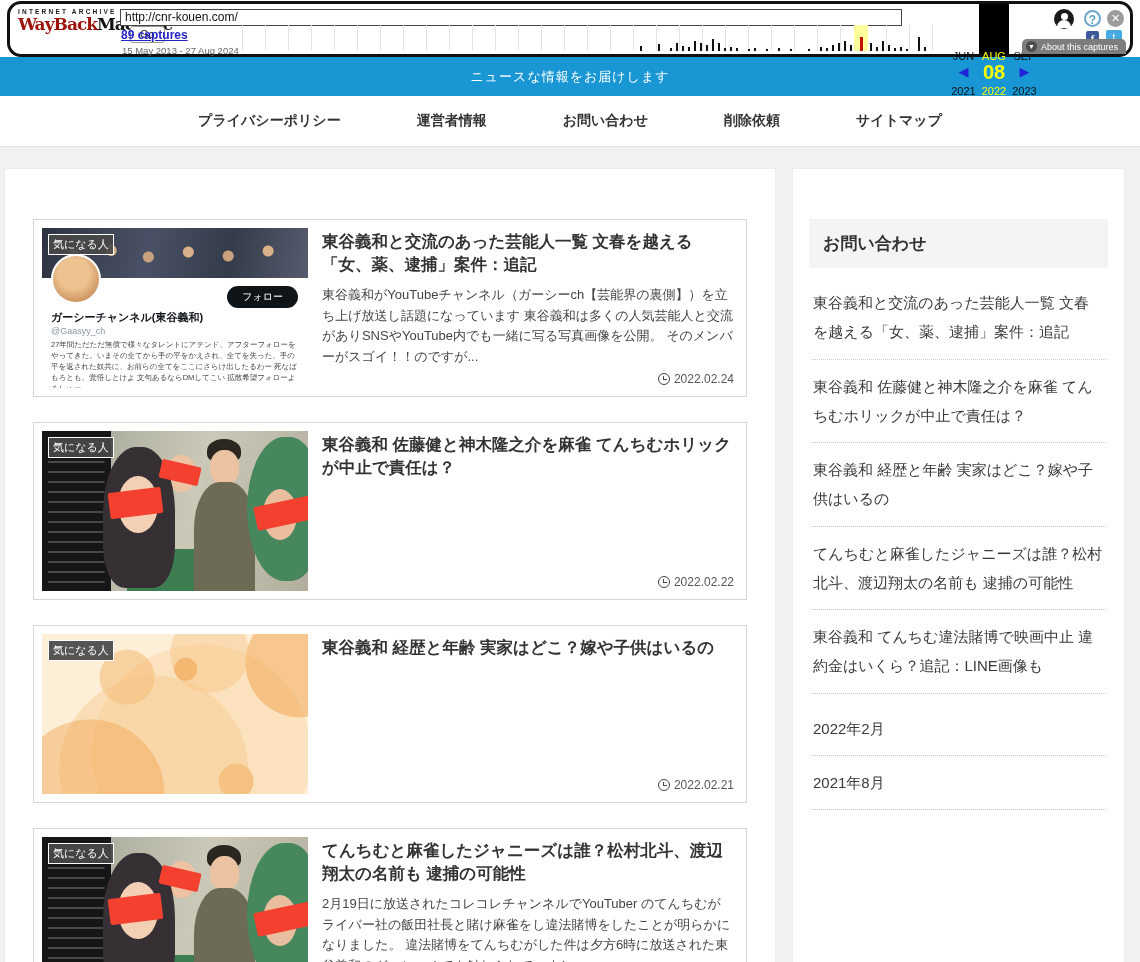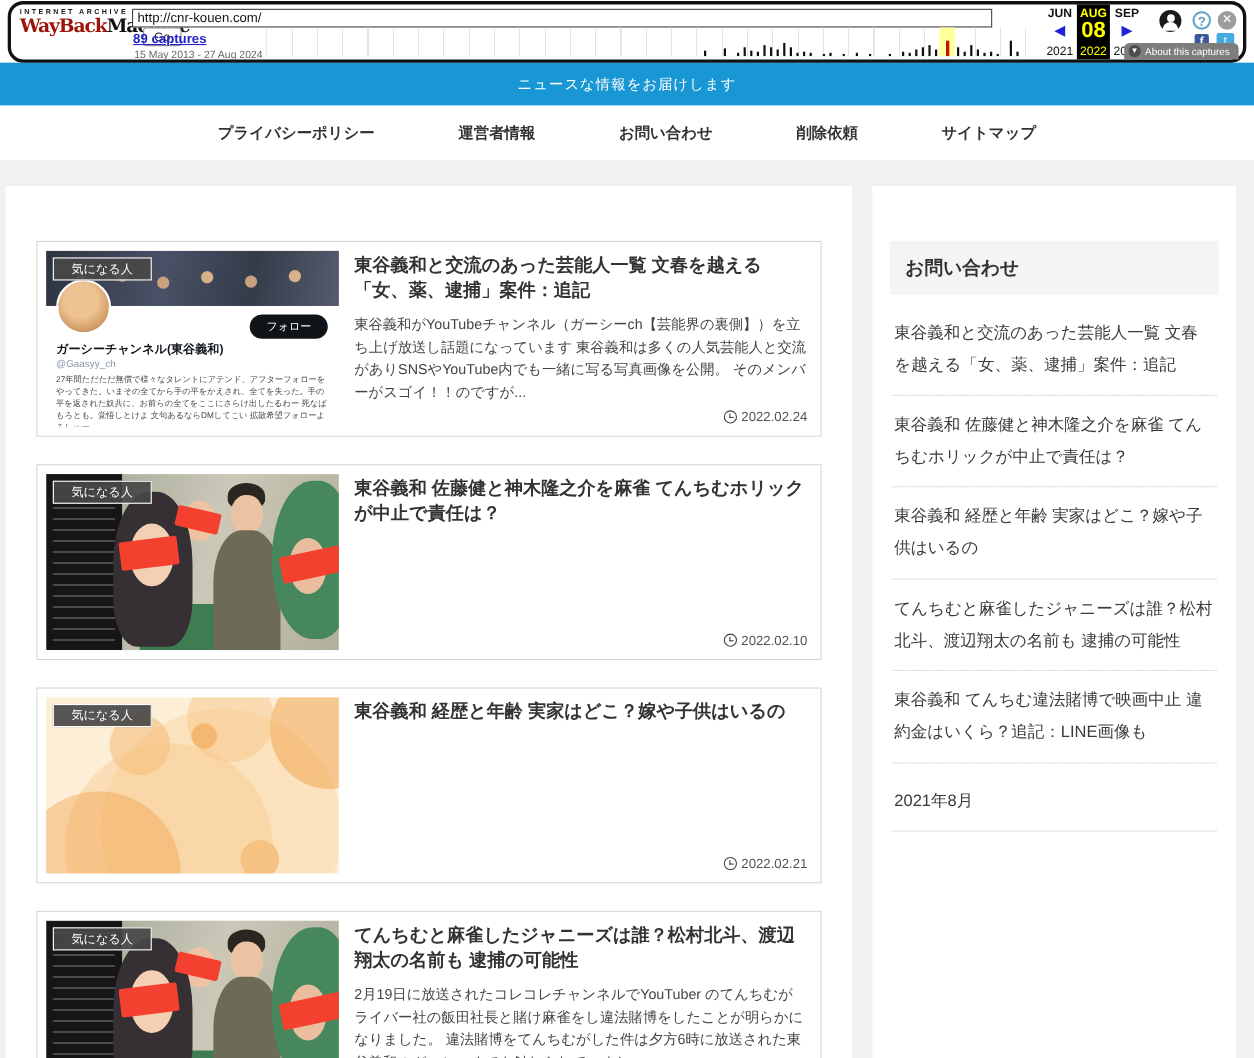--- a/index.html
+++ b/index.html
@@ -25,21 +25,21 @@
   .wb-range { position:absolute; left:8px; top:41px; font-size:9.5px; color:#666; }
   .wb-track { position:absolute; left:128px; right:2px; bottom:3px; height:26px;
     background:repeating-linear-gradient(to right,#e3e3e3 0 1px,transparent 1px 23px); }
   .wb-spark { position:absolute; right:8px; bottom:3px; height:26px; display:flex; align-items:flex-end; }
   .spark-slot { width:6px; height:26px; display:flex; align-items:flex-end; justify-content:center; flex:none; }
   .spark-slot.hl { background:#ffff9c; width:14px; }
   .spark-bar { width:2px; background:#111; }
   .spark-slot.hl .spark-bar { background:#c41200; width:3px; }
   .wb-datenav { flex:none; display:flex; text-align:center; }
   .wb-dcol { width:31px; padding-top:2px; }
-  .wb-dcol .m { font-size:11px; font-weight:bold; color:#111; }
+  .wb-dcol .m { font-size:11px; font-weight:normal; color:#111;margin-top:44px; }
   .wb-dcol .arrow { font-size:13px; color:#2121d8; line-height:20px; }
   .wb-dcol .y { font-size:11px; color:#111; margin-top:3px; }
   .wb-dcol.cur { background:#000; color:#ff0; width:30px; }
   .wb-dcol.cur .m,.wb-dcol.cur .y { color:#ff0; }
   .wb-dcol.cur .d { font-size:20px; font-weight:bold; color:#ff0; line-height:20px; }
   .wb-icons { width:90px; flex:none; position:relative; }
   .ic-person { position:absolute; left:14px; top:5px; width:20px; height:20px; background:#1a1a1a;
     border-radius:50%; }
   .ic-person::before { content:""; position:absolute; left:6.5px; top:3.5px; width:7px; height:7px;
     background:#fff; border-radius:50%; }
@@ -69,21 +69,21 @@
   
   .content { display:flex; padding:22px 16px 0 5px; gap:18px; align-items:stretch; height:900px; }
   .main-panel { width:770px; flex:none; background:#fff; padding:50px 28px 40px; box-shadow:0 0 2px rgba(0,0,0,.06); }
   .side-panel { width:331px; flex:none; background:#fff; padding:50px 16px 20px; box-shadow:0 0 2px rgba(0,0,0,.06); }
 
   
   .card { position:relative; display:flex; gap:12px; border:1px solid #d6d6d6; background:#fff;
     padding:8px; margin-bottom:25px; min-height:176px; }
   .thumb { position:relative; width:266px; height:160px; flex:none; overflow:hidden; background:#ddd; }
   .badge { position:absolute; top:6px; left:6px; z-index:5; background:rgba(72,72,72,.92);
-    border:1px solid #fff; color:#fff; font-size:11px; padding:2px 16px; }
+    border:1px solid #fff; color:#fff; font-size:11px; padding:2px 4px; }
   .card-body { position:relative; flex:1; padding:2px 4px 0 2px; }
   .card-title { font-size:16.5px; font-weight:bold; color:#333; line-height:1.4; text-decoration:none; display:block; }
   .card-excerpt { margin-top:9px; font-size:13px; color:#444; line-height:1.58; }
   .card-date { position:absolute; right:4px; bottom:2px; display:flex; align-items:center; gap:4px;
     font-size:12px; color:#555; }
   .clock { width:12px; height:12px; border:1.3px solid #444; border-radius:50%; position:relative; }
   .clock::before { content:""; position:absolute; left:4.3px; top:2px; width:1.2px; height:4px; background:#444; }
   .clock::after { content:""; position:absolute; left:4.3px; top:5px; width:3.5px; height:1.2px; background:#444; }
 
   
@@ -399,21 +399,21 @@
         <div class="mj-green-hair"></div>
         <div class="mj-green-face"></div>
         <div class="bar-red mj-bar1"></div>
         <div class="bar-red mj-bar2"></div>
         <div class="bar-red mj-bar3"></div>
       </div>
       <div class="card-body">
         <a class="card-title">東谷義和 佐藤健と神木隆之介を麻雀 てんちむホリックが中止で責任は？</a>
         <div class="card-date">
           <span class="clock"></span>
-          <span>2022.02.10</span>
+          <span>2022.02.22</span>
         </div>
       </div>
     </article>
 
     <article class="card">
       <div class="thumb peach">
         <span class="badge">気になる人</span>
       </div>
       <div class="card-body">
         <a class="card-title">東谷義和 経歴と年齢 実家はどこ？嫁や子供はいるの</a>
@@ -453,18 +453,19 @@
   <aside class="side-panel">
     <div class="side-heading">お問い合わせ</div>
     <ul class="side-list">
       <li>東谷義和と交流のあった芸能人一覧 文春を越える「女、薬、逮捕」案件：追記</li>
       <li>東谷義和 佐藤健と神木隆之介を麻雀 てんちむホリックが中止で責任は？</li>
       <li>東谷義和 経歴と年齢 実家はどこ？嫁や子供はいるの</li>
       <li>てんちむと麻雀したジャニーズは誰？松村北斗、渡辺翔太の名前も 逮捕の可能性</li>
       <li>東谷義和 てんちむ違法賭博で映画中止 違約金はいくら？追記：LINE画像も</li>
     </ul>
     <ul class="side-list">
+      <li>2022年2月</li>
       <li>2021年8月</li>
 
     </ul>
   </aside>
 
 </div>
 
 </body></html>

